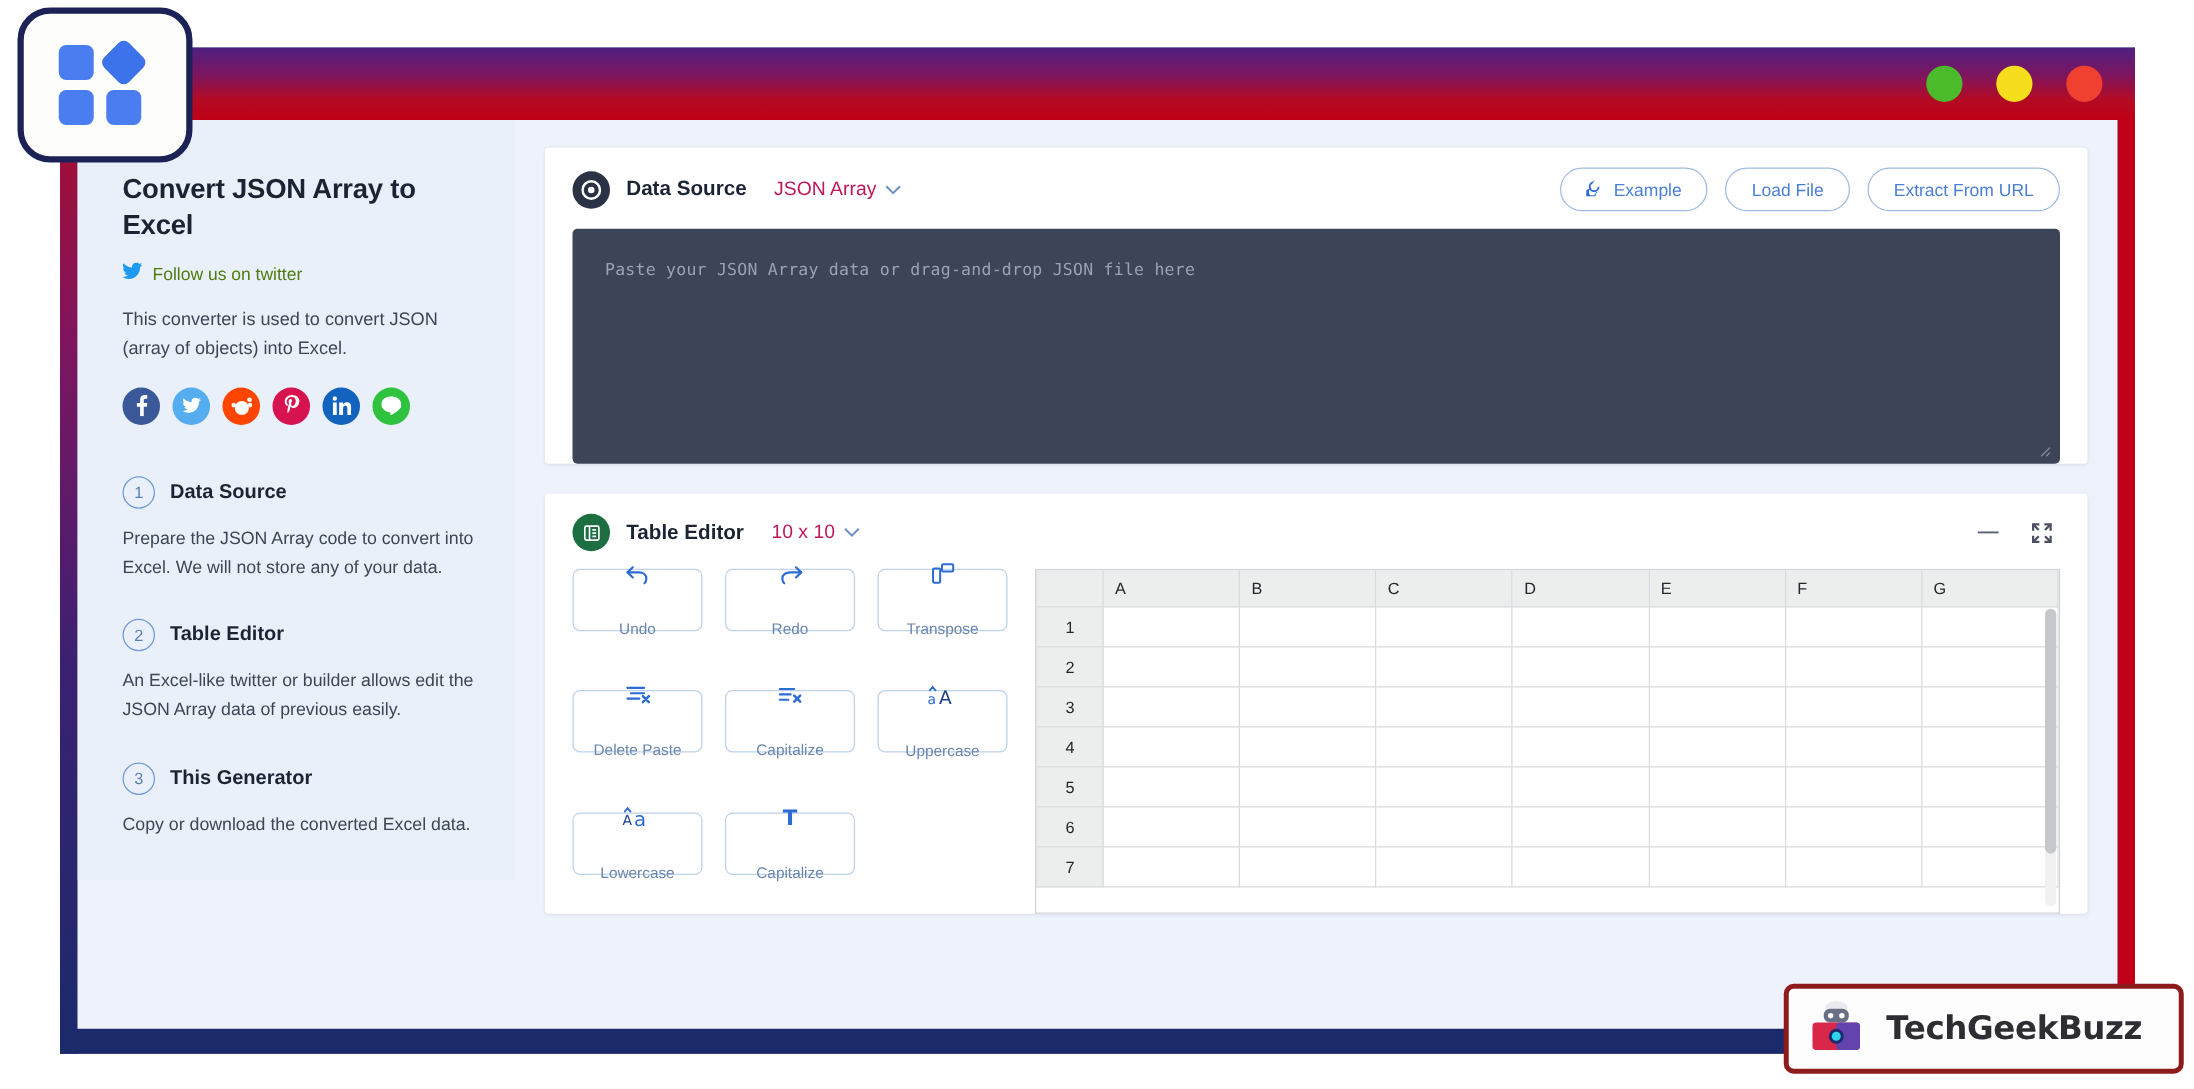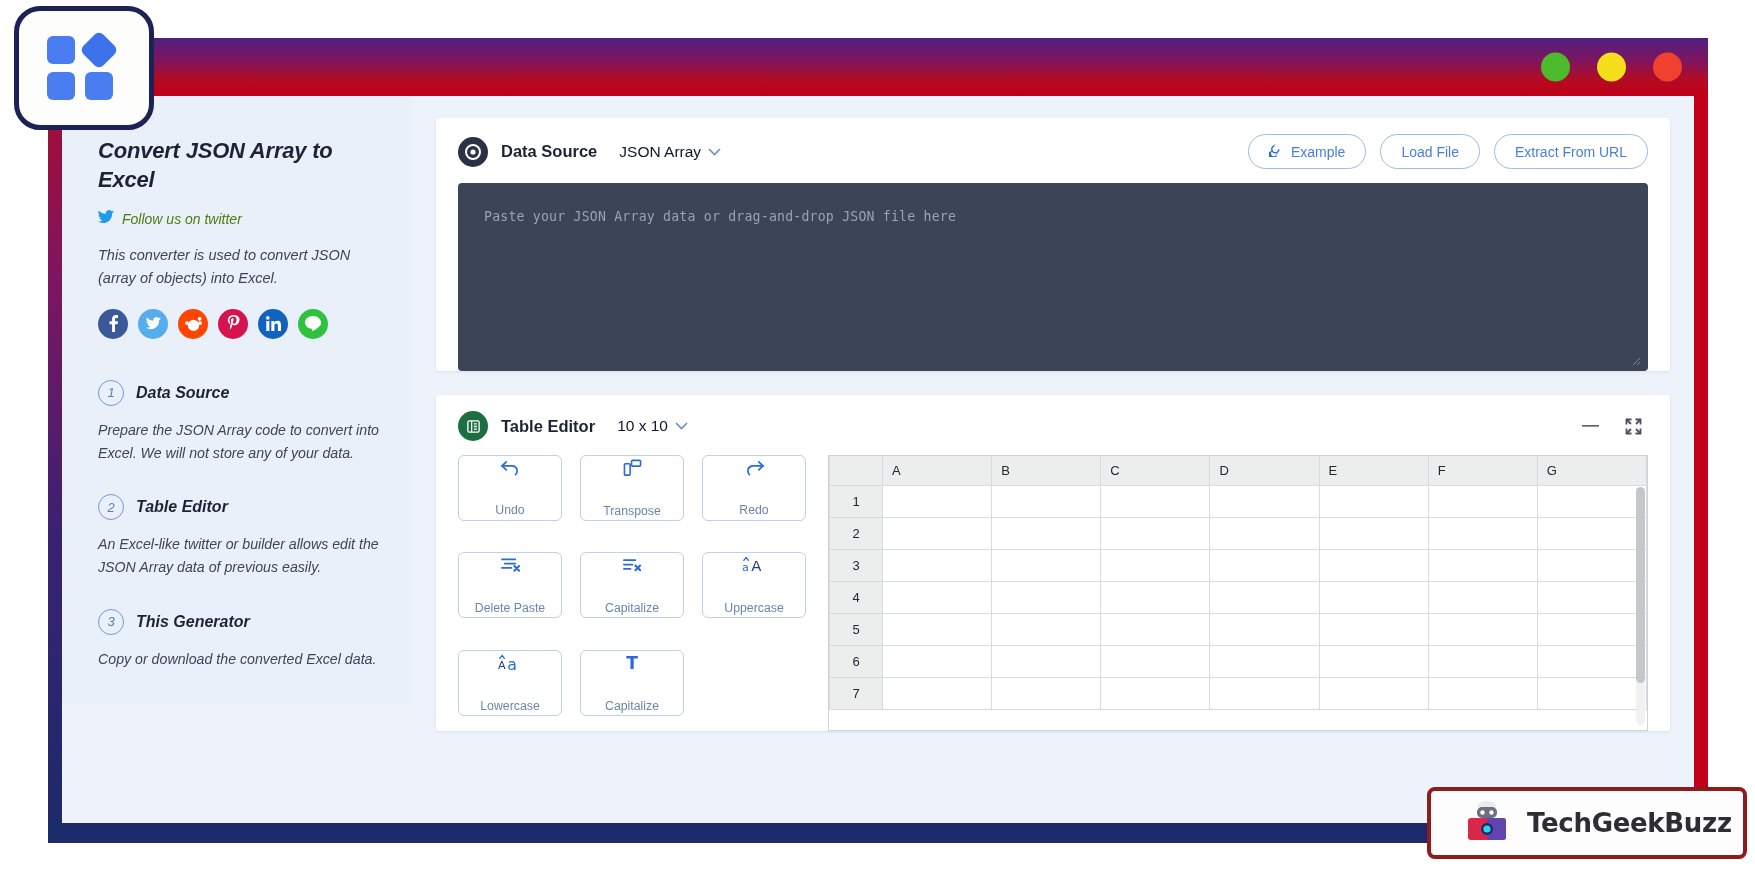--- a/index.html
+++ b/index.html
@@ -77,21 +77,20 @@
   }
 
   
   #sidebar {
     position: absolute;
     left: 0; top: 0;
     width: 350px;
     height: 608px;
     background: #eaf0fa;
     padding: 40px 26px 0 36px;
-    font-style: italic;
   }
   #page-title {
     font-size: 22px;
     font-weight: bold;
     color: #1c2434;
     line-height: 1.32;
     letter-spacing: -0.2px;
     margin-bottom: 16px;
   }
   #twitter-follow {
@@ -166,21 +165,21 @@
     display: flex; align-items: center; justify-content: center;
     margin-right: 13px;
     flex: 0 0 auto;
   }
   .sec-icon.dark { background: #2b3245; }
   .sec-icon.green { background: #1d6f42; }
   .sec-title { font-size: 16.5px; font-weight: bold; color: #1c2434; }
   .sec-select {
     margin-left: 22px;
     font-size: 15.5px;
-    color: #0f172a;
+    color: #be185d;
     display: flex; align-items: center; gap: 7px;
     cursor: pointer;
   }
   .chev { font-size: 12px; color: #6f8fc4; }
 
   .head-actions { margin-left: auto; display: flex; gap: 14px; }
   .pill-btn {
     border: 1px solid #9fbbe4;
     border-radius: 20px;
     background: #fff;
@@ -223,21 +222,21 @@
 
   #editor-body { display: flex; padding: 0 22px 0 22px; }
 
   #toolbar-grid {
     display: grid;
     grid-template-columns: repeat(3, 104px);
     gap: 16px 18px;
     flex: 0 0 auto;
   }
   .tool-btn {
-    height: 66px;
+    height: 50px;
     border: 1px solid #bdd2ec;
     border-radius: 6px;
     background: #fff;
     color: #4a7fd6;
     display: flex;
     flex-direction: column;
     align-items: center;
     justify-content: center;
     gap: 24px;
     cursor: pointer;
@@ -316,21 +315,21 @@
   
   #watermark {
     position: absolute;
     right: 8px; bottom: 12px;
     width: 320px; height: 72px;
     background: #fdfdfd;
     border: 4px solid #8f1c1c;
     border-radius: 8px;
     display: flex; align-items: center;
     gap: 16px;
-    padding-left: 32px;
+    padding-left: 14px;
     z-index: 40;
   }
   #watermark .wm-text {
     font-size: 26px;
     font-weight: bold;
     color: #2d2d33;
     letter-spacing: -0.3px;
     font-family: "DejaVu Sans", sans-serif;
   }
 </style>
@@ -525,36 +524,36 @@
                 <svg width="21" height="17" viewBox="0 0 22 18" fill="none" stroke="#2b6bd4" stroke-width="1.8" stroke-linecap="round" stroke-linejoin="round">
                   <path d="M6.5 3 2 7.3l4.5 4.3"></path>
                     <path d="M2 7.3h9.5c4 0 6.5 2.2 6.5 5.3 0 1.6-.6 3-1.6 4"></path>
                 </svg>
               </span>
               <span class="lbl">Undo</span>
             </button>
 
             <button class="tool-btn">
               <span class="gl">
+                <svg width="21" height="17" viewBox="0 0 22 18" fill="none" stroke="#2b6bd4" stroke-width="1.8" stroke-linecap="round" stroke-linejoin="round">
+                  <path d="M15.5 3 20 7.3l-4.5 4.3"></path>
+                    <path d="M20 7.3h-9.5C6.5 7.3 4 9.5 4 12.6c0 1.6.6 3 1.6 4"></path>
+                </svg>
+              </span>
+              <span class="lbl">Redo</span>
+            </button>
+
+            <button class="tool-btn">
+              <span class="gl">
                 <svg width="19" height="18" viewBox="0 0 20 19" fill="none" stroke="#2b6bd4" stroke-width="1.7">
                   <rect x="1.5" y="5" width="6" height="12" rx="1"></rect>
                   <rect x="9" y="1.5" width="9.5" height="6" rx="1"></rect>
                 </svg>
               </span>
               <span class="lbl">Transpose</span>
-            </button>
-
-            <button class="tool-btn">
-              <span class="gl">
-                <svg width="21" height="17" viewBox="0 0 22 18" fill="none" stroke="#2b6bd4" stroke-width="1.8" stroke-linecap="round" stroke-linejoin="round">
-                  <path d="M15.5 3 20 7.3l-4.5 4.3"></path>
-                    <path d="M20 7.3h-9.5C6.5 7.3 4 9.5 4 12.6c0 1.6.6 3 1.6 4"></path>
-                </svg>
-              </span>
-              <span class="lbl">Redo</span>
             </button>
 
 
             <button class="tool-btn">
               <span class="gl">
                 <svg width="21" height="18" viewBox="0 0 22 18" fill="none" stroke="#2b6bd4" stroke-width="1.8" stroke-linecap="round">
                   <path d="M2 3h14"></path>
                     <path d="M5 7.5h11"></path>
                     <path d="M2 12h10"></path>
                   <path d="M15 10l5 5M20 10l-5 5" stroke-width="2.1"></path>

